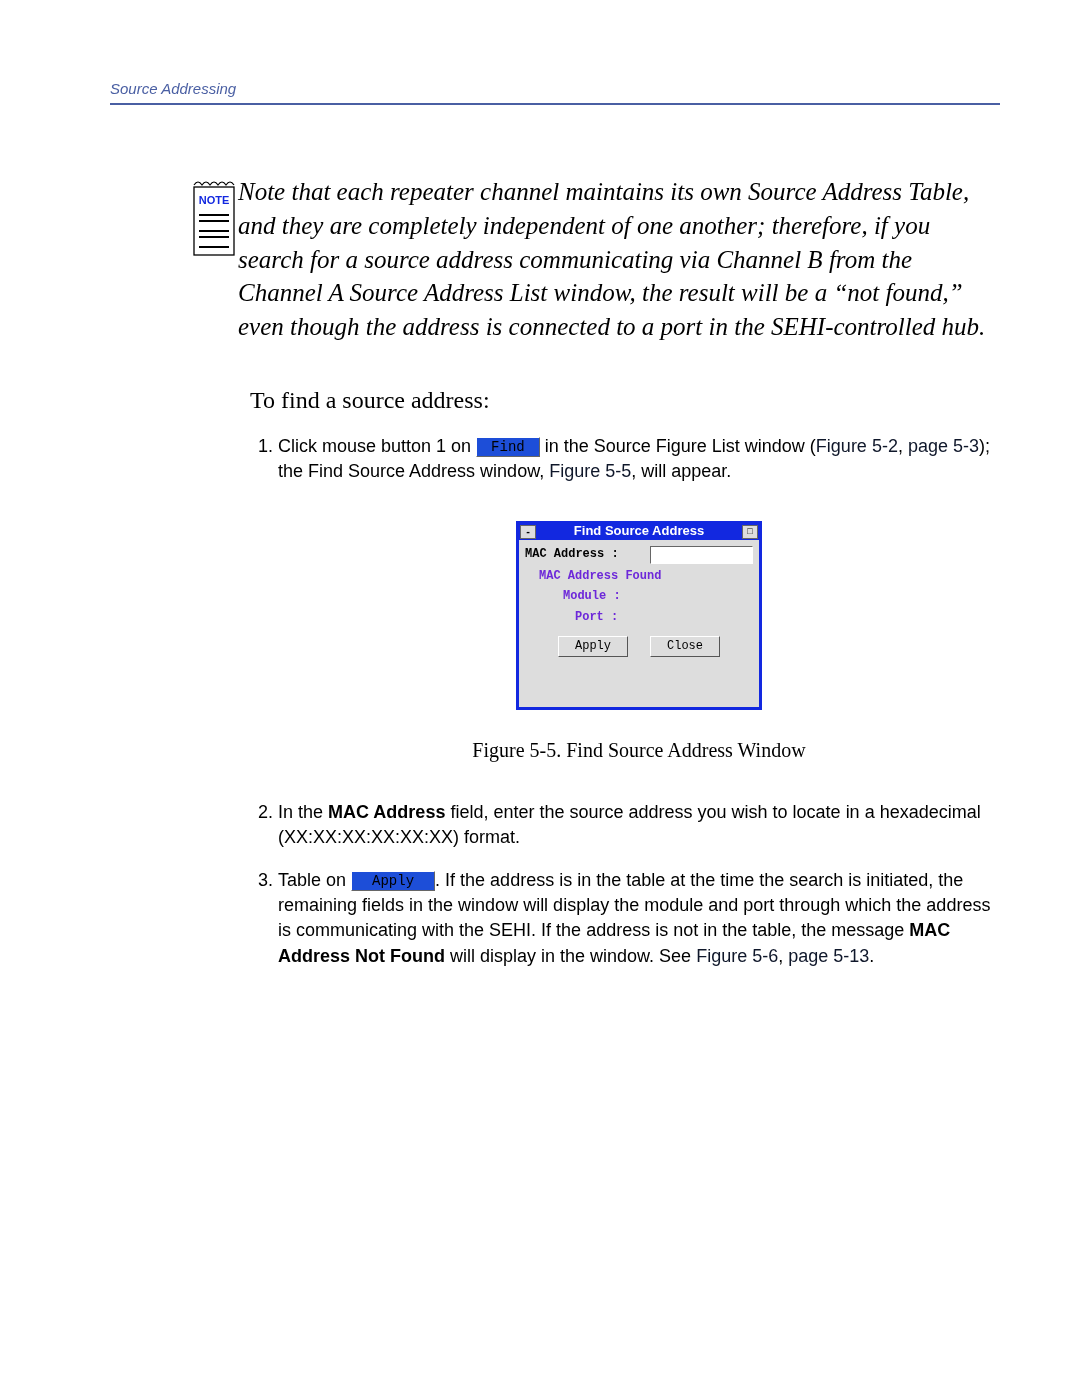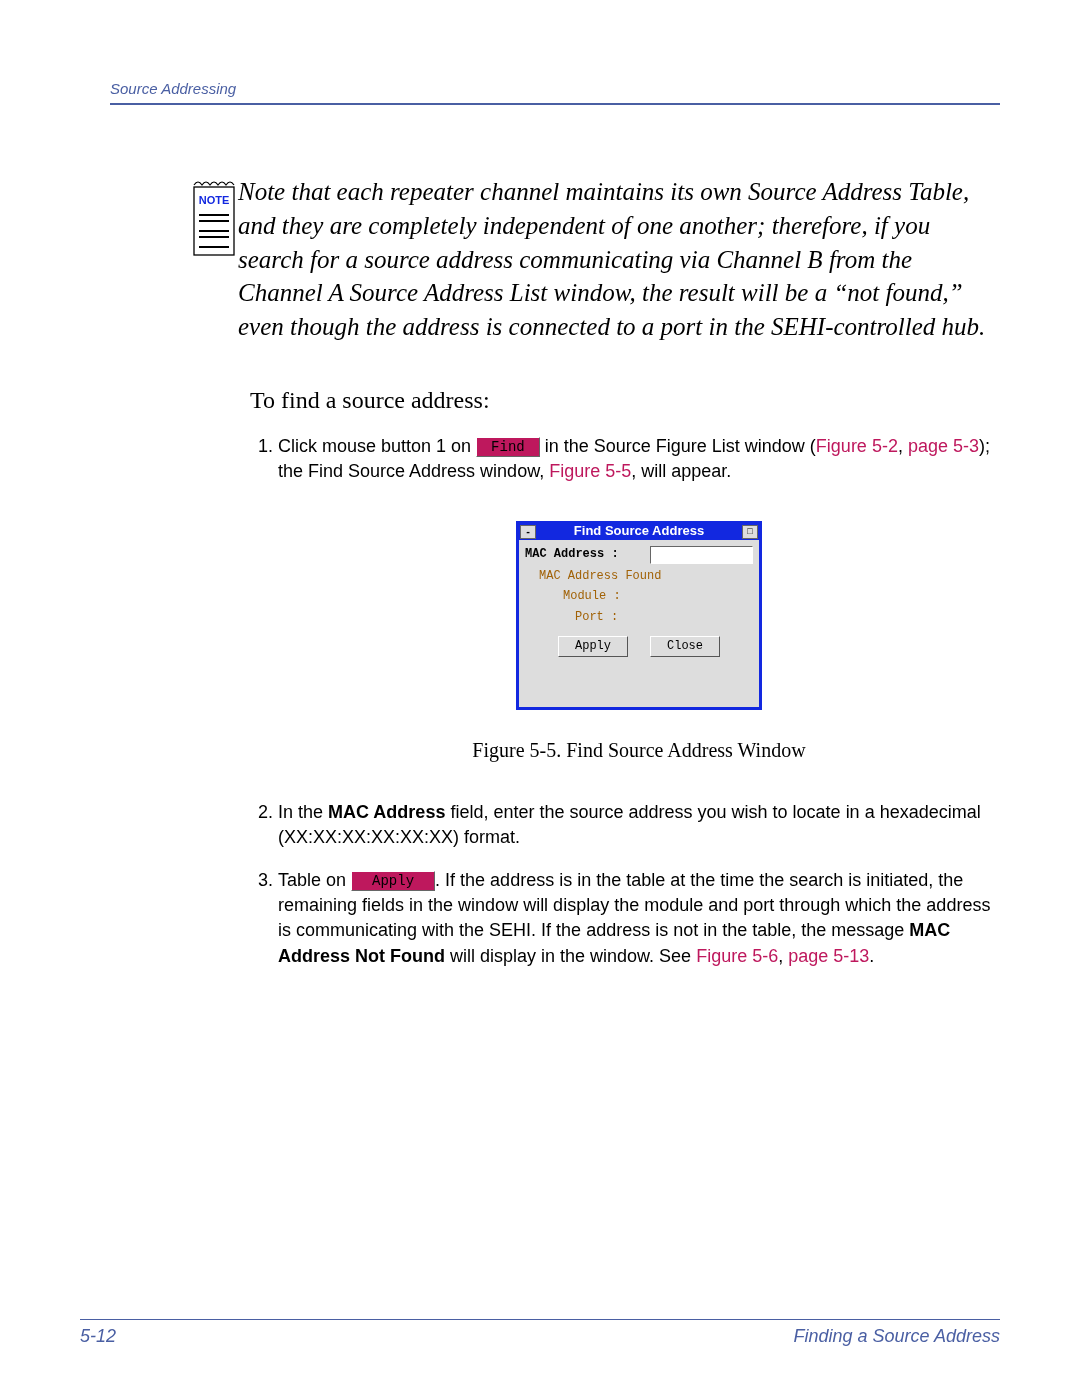--- a/index.html
+++ b/index.html
@@ -61,30 +61,30 @@
     padding-left: 28px;
     font-family: Arial, Helvetica, sans-serif;
     font-size: 18px;
     line-height: 1.4;
   }
   ol.steps > li { margin-bottom: 18px; }
   .mono-btn {
     display: inline-block;
     font-family: "Courier New", monospace;
     font-size: 14px;
-    background: #be185d;
+    background: #1d4ed8;
     padding: 1px 14px 1px 14px;
     border-top: 1px solid #fff;
     border-left: 1px solid #fff;
     border-right: 1px solid #666;
     border-bottom: 1px solid #666;
     vertical-align: middle;
     line-height: 16px;
   }
-  .xref { color: #be185d; }
+  .xref { color: #0f172a; }
   .fig-wrap {
     width: 100%;
     display: flex;
     flex-direction: column;
     align-items: center;
     margin: 36px 0 36px 0;
   }
   .dlg {
     width: 240px;
     border: 3px solid #1228e0;
@@ -111,21 +111,21 @@
     background: #dddddd;
     border: 1px solid #666;
     display:flex; align-items:center; justify-content:center;
     font-size:11px; color:#000;
   }
   .dlg-title .sysbox.left { left: 1px; top: 1px; }
   .dlg-title .sysbox.right { right: 1px; top: 1px; font-size:9px; }
   .dlg-body { padding: 6px 6px 2px 6px; }
   .dlg-row { display:flex; align-items:center; margin-bottom:4px;gap:24px; }
   .dlg-label { font-weight:bold; white-space:pre; }
-  .dlg-label.dim { color:#a16207; font-weight:normal;text-align:right; }
+  .dlg-label.dim { color:#6d28d9; font-weight:bold;text-align:right; }
   .dlg-input {
     flex:1;
     height:16px;
     background:#fff;
     border-top:1px solid #666;
     border-left:1px solid #666;
     border-right:1px solid #fff;
     border-bottom:1px solid #fff;
   }
   .dlg-btns {
@@ -243,21 +243,14 @@
       </li>
 
       <li>
         <span>Table on </span>
         <span class="mono-btn" style="padding:1px 20px;">Apply</span><span>. If the address is in the table at the time the search is initiated, the remaining fields in the window will display the module and port through which the address is communicating with the SEHI. If the address is not in the table, the message </span><span class="bold">MAC Address Not Found</span><span> will display in the window. See </span><span class="xref">Figure 5-6</span><span>, </span><span class="xref">page 5-13</span><span>.</span>
       </li>
     </ol>
 
   </div>
 
-  <div class="footer">
-    <hr class="footer-rule">
-    <div class="footer-row">
-      <span>5-12</span>
-      <span>Finding a Source Address</span>
-    </div>
-  </div>
 
 </div>
 
 </body></html>

